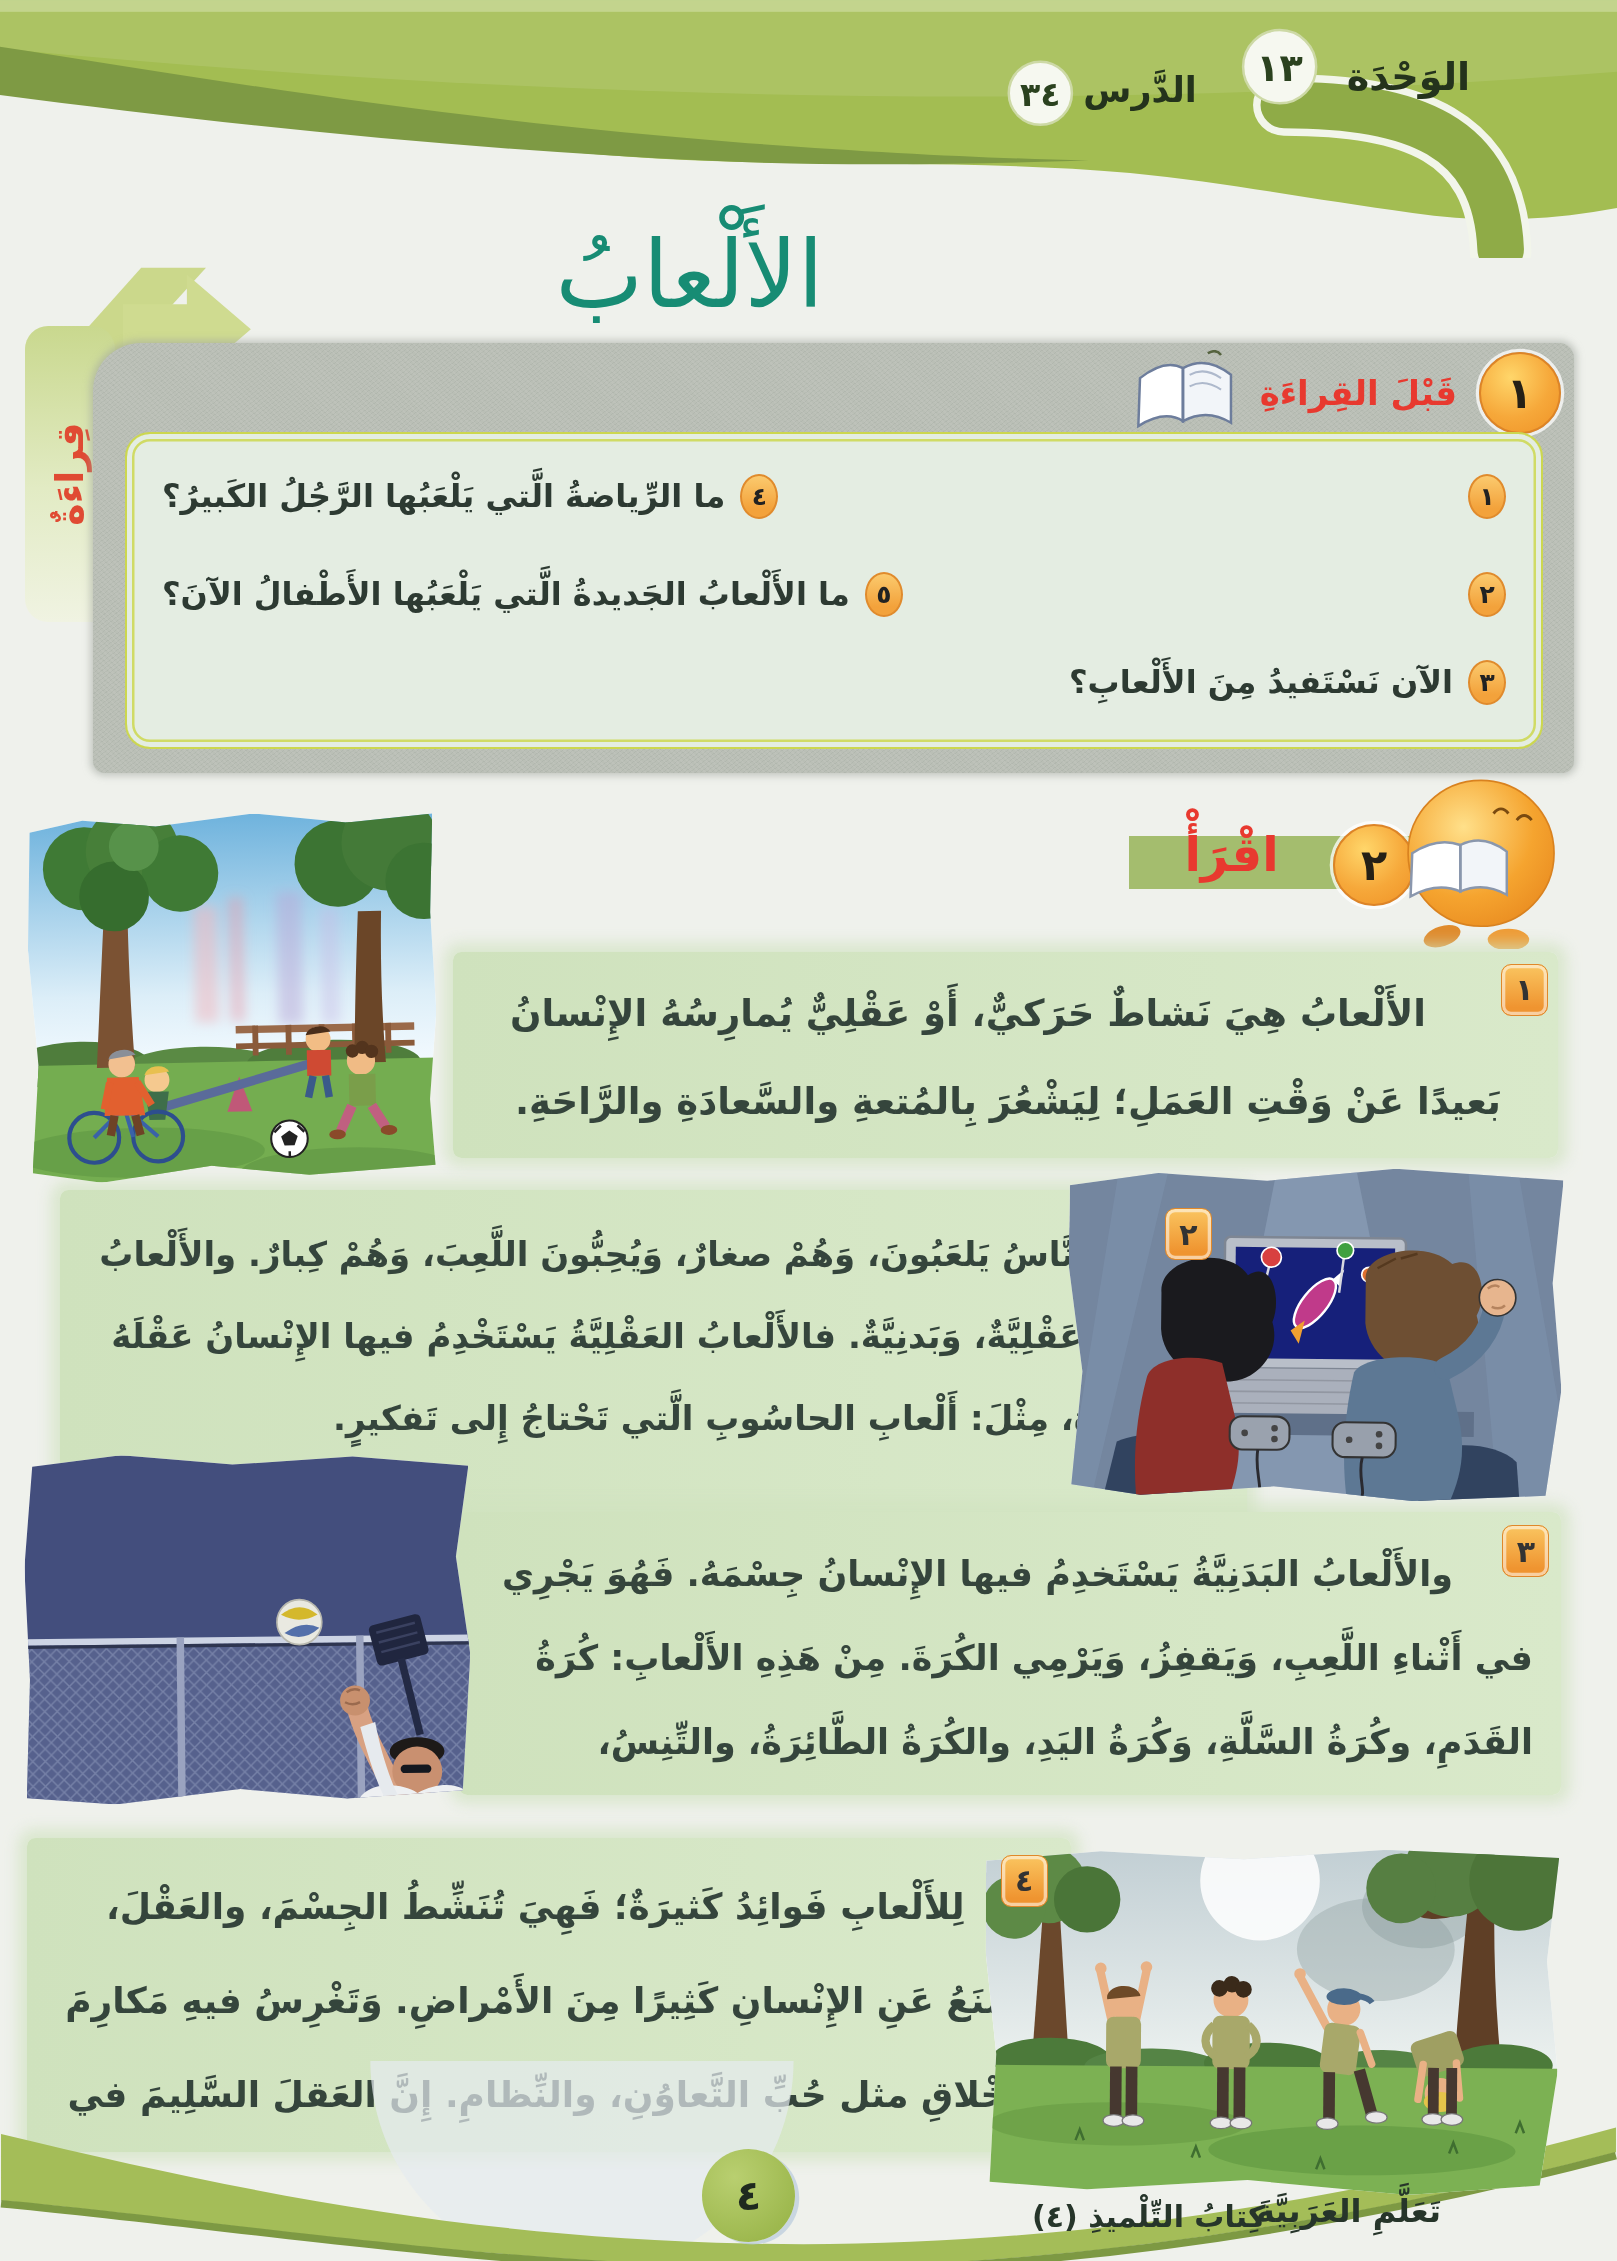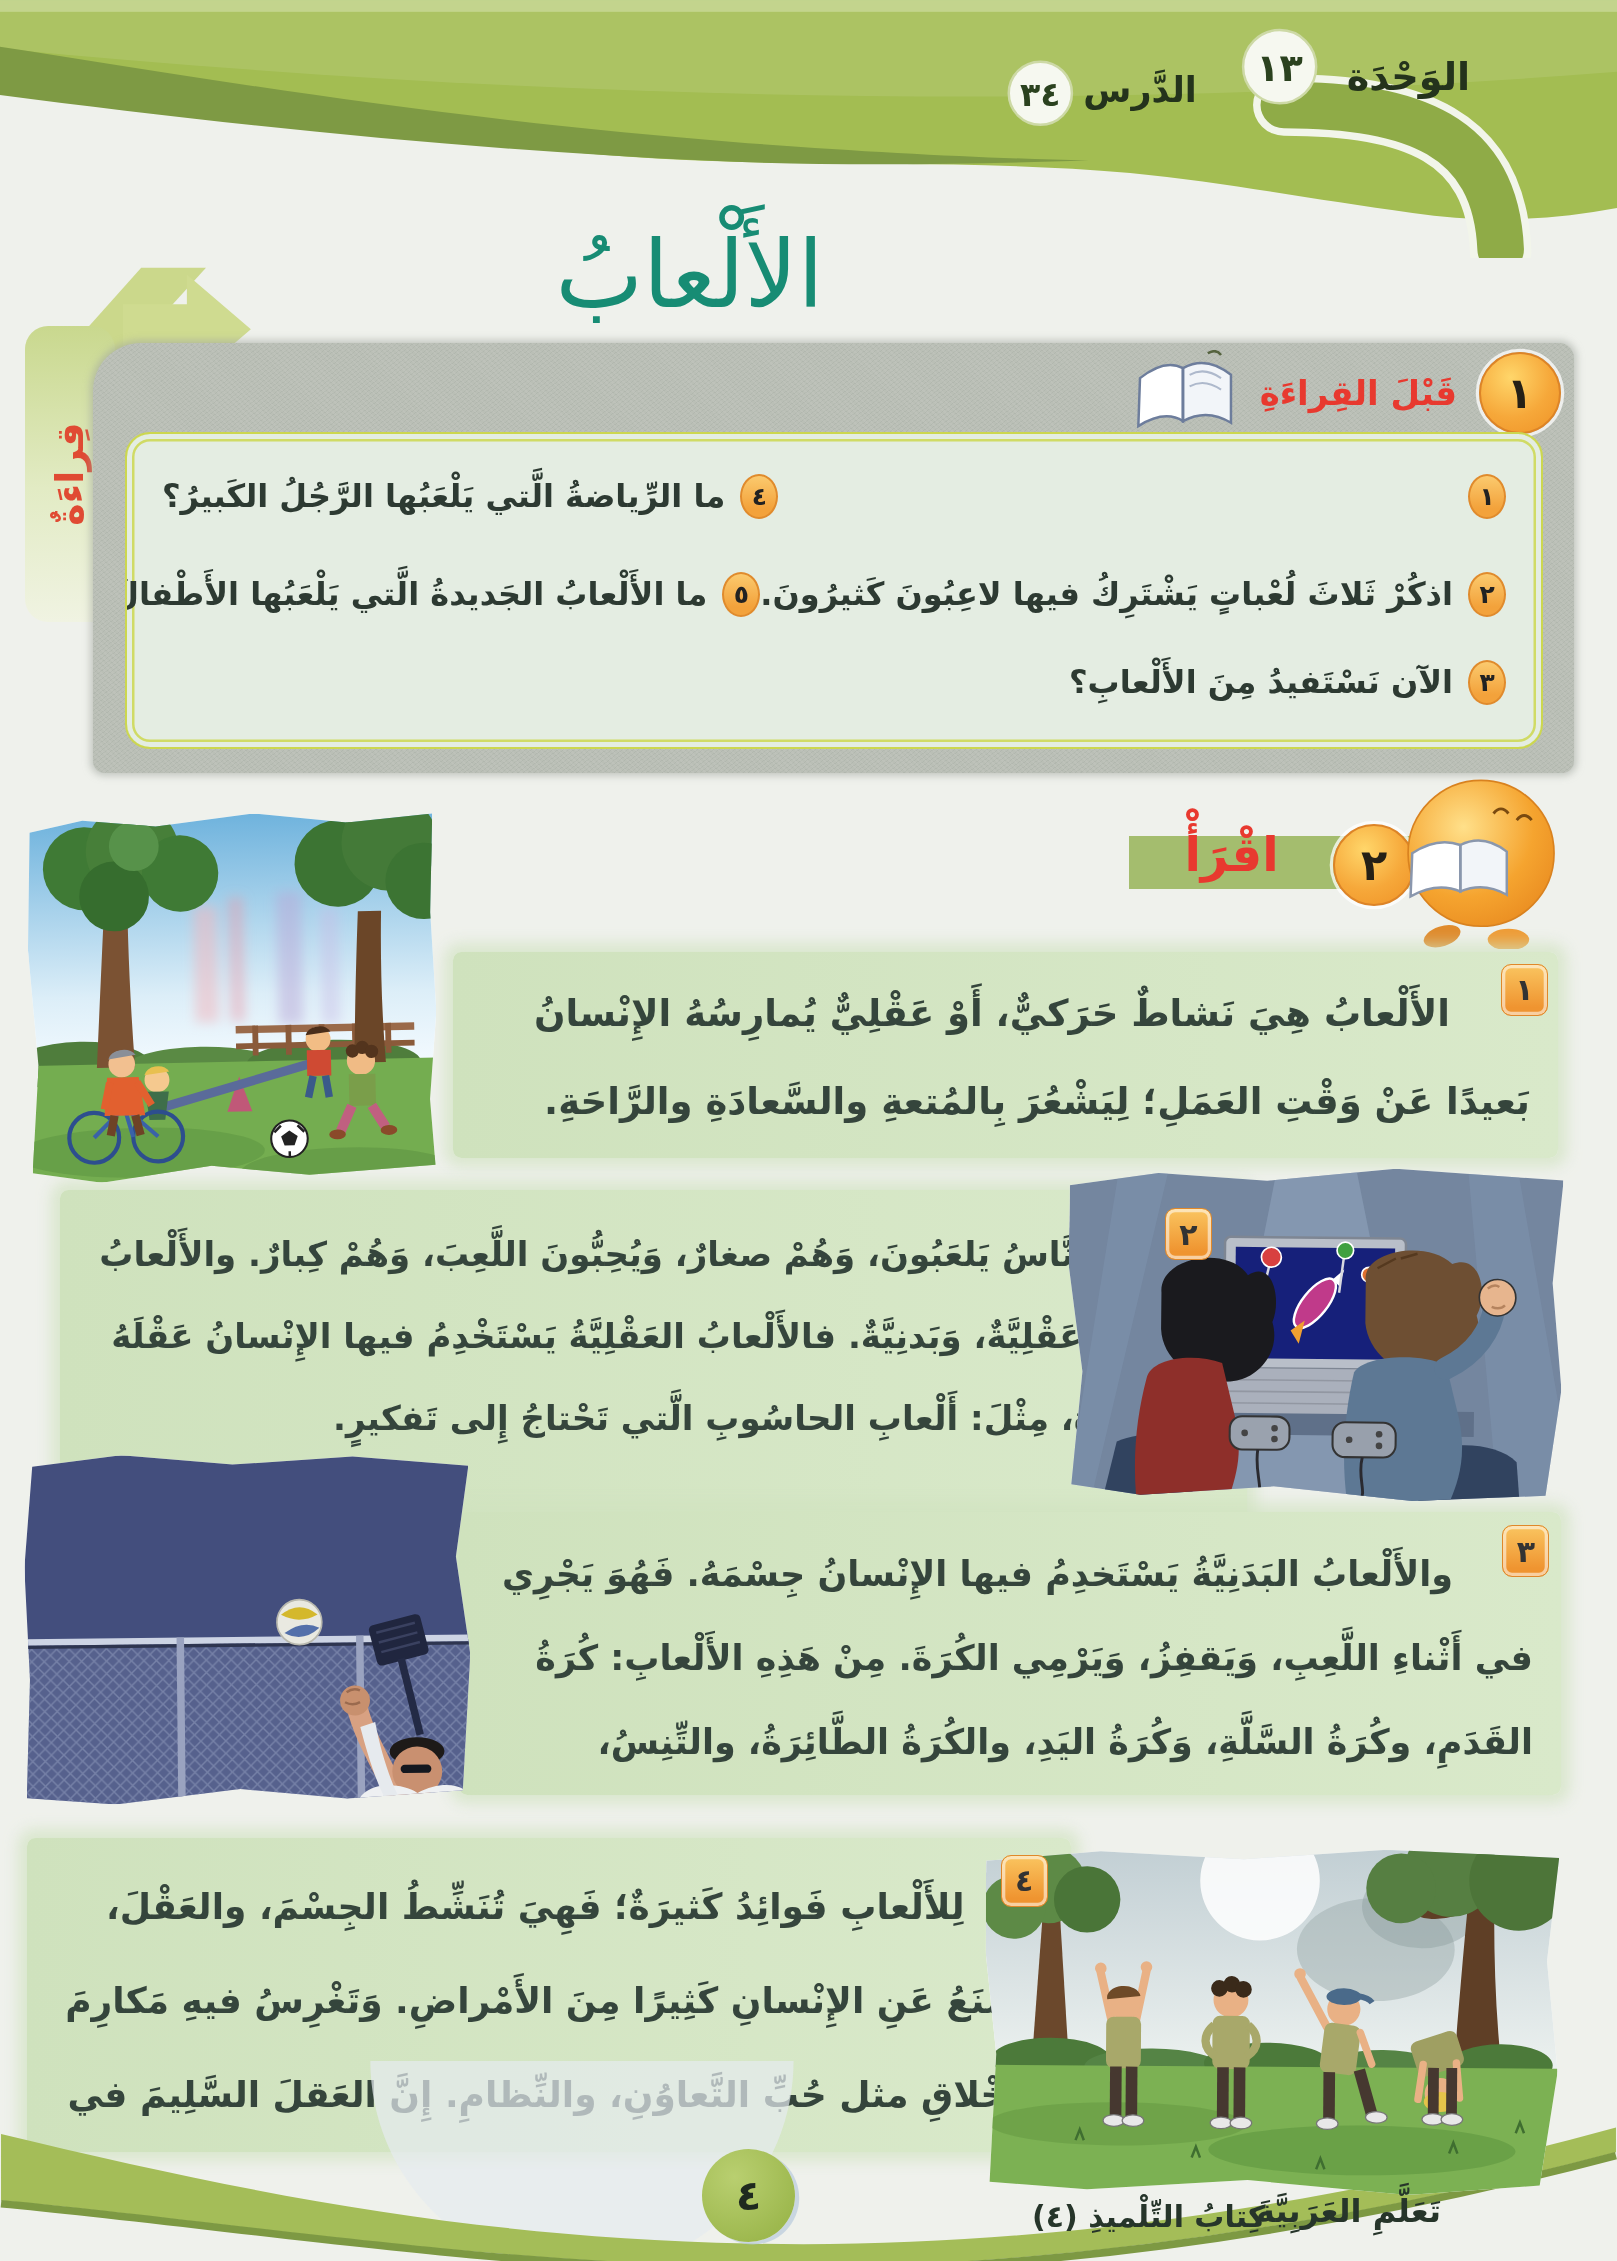--- a/index.html
+++ b/index.html
@@ -98,21 +98,21 @@
     position:absolute; width:45px; height:50px; border-radius:10px;
     background:linear-gradient(180deg,#fac560 0%,#ef9430 85%);
     border:1.7px solid #e0882a; box-shadow:inset 0 0 0 3.3px rgba(255,255,255,.55);
     display:flex; align-items:center; justify-content:center;
     font-size:30px; font-weight:700; color:#333; z-index:3;
   }
   .ptext {
     direction:rtl; text-align:right; font-weight:700; color:#35453c;
   }
   #p1 { left:453px;  top:952px; width:1105px; height:206px; }
-  #p1 .ptext { padding:18.3px 28px 0 33px; text-indent:80px; font-size:37px; line-height:88px; }
+  #p1 .ptext { padding:18.3px 28px 0 33px; text-indent:80px; font-size:37px; line-height:88px;text-align:center; }
   #p1 .p-badge { right:10px; top:11.6px; }
   #p2 { left:60px;   top:1190px; width:1187px; height:397px; }
   #p2 .ptext { padding:23px 40px 0 33px; text-indent:86px; font-size:34px; line-height:82px; }
   #p2 .p-badge { right:35px; top:18.3px; }
   #p3 { left:459px;  top:1512px; width:1102px; height:283px; }
   #p3 .ptext { padding:20px 28px 0 32px; text-indent:80px; font-size:35px; line-height:84px; }
   #p3 .p-badge { right:11.6px; top:13.3px; }
   #p4 { left:26.6px;   top:1838px; width:1044px; height:314px; }
   #p4 .ptext { padding:21.6px 25px 0 28px; text-indent:81px; font-size:36px; line-height:94px; }
   #p4 .p-badge { right:23px; top:16.6px; }
@@ -195,21 +195,20 @@
         <span class="q-badge">١</span>
       </div>
       <div class="q-item">
         <span class="q-badge">٤</span>
         <span class="q-text">ما الرِّياضةُ الَّتي يَلْعَبُها الرَّجُلُ الكَبيرُ؟</span>
       </div>
     </div>
     <div class="q-row r2">
       <div class="q-item">
         <span class="q-badge">٢</span>
-        <span class="q-text">اذكُرْ ثَلاثَ لُعْباتٍ يَشْتَرِكُ فيها لاعِبُونَ كَثيرُونَ.</span>
       </div>
       <div class="q-item">
         <span class="q-badge">٥</span>
         <span class="q-text">ما الأَلْعابُ الجَديدةُ الَّتي يَلْعَبُها الأَطْفالُ الآنَ؟</span>
       </div>
     </div>
     <div class="q-row r3">
       <div class="q-item">
         <span class="q-badge">٣</span>
         <span class="q-text">الآن نَسْتَفيدُ مِنَ الأَلْعابِ؟</span>

